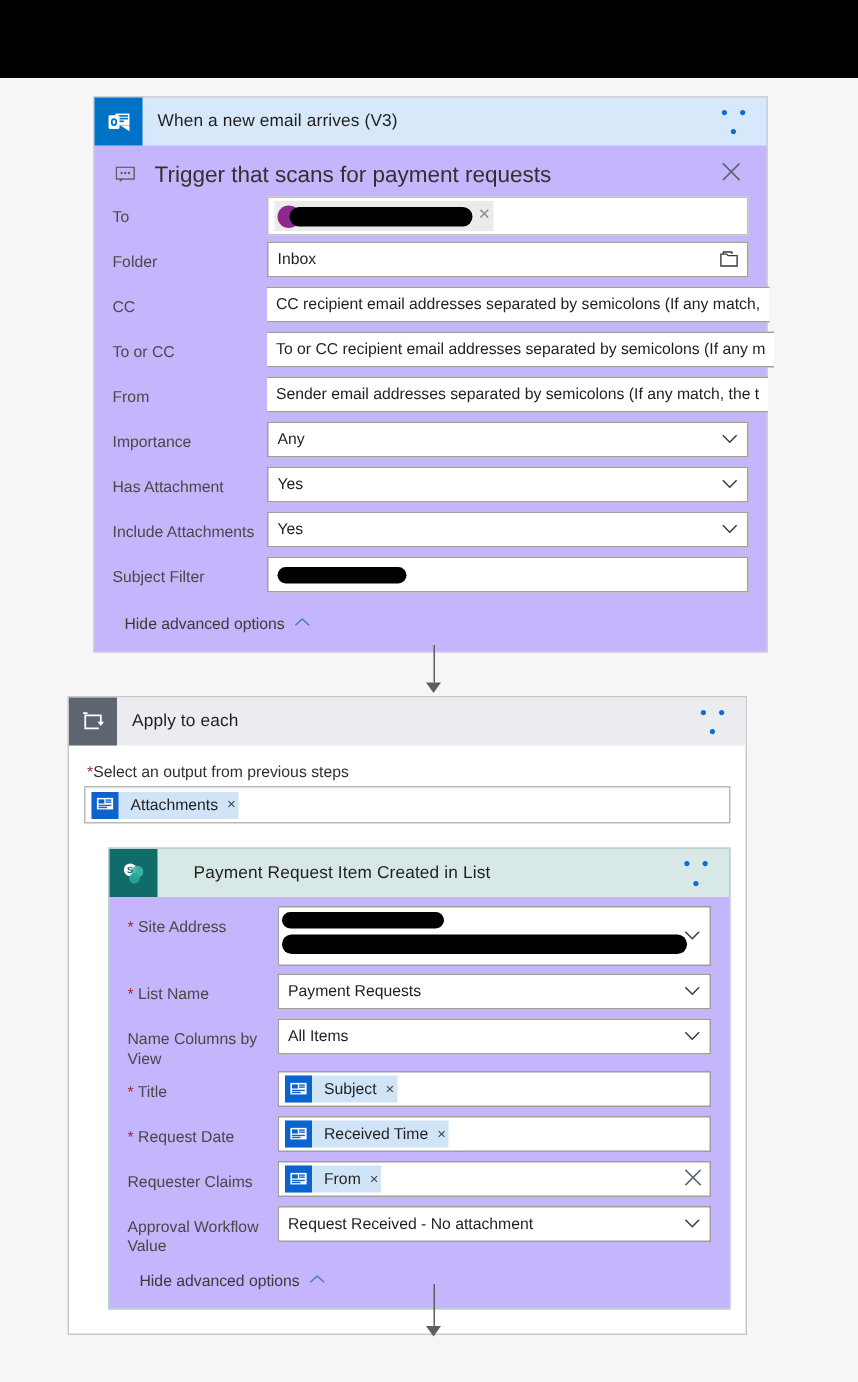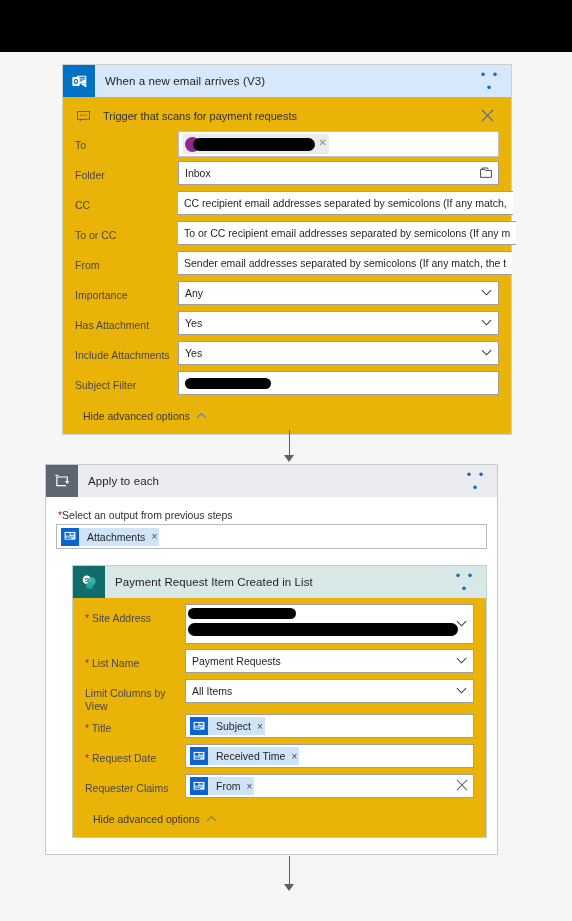--- a/index.html
+++ b/index.html
@@ -10,35 +10,35 @@
     font-family: "Liberation Sans", sans-serif;
     font-size: 11px;
     color: #323130;
     overflow: hidden;
     position: relative;
   }
   .topbar { position:absolute; left:0; top:0; width:572px; height:52px; background:#000; }
   .canvas { position:absolute; left:0; top:52px; width:572px; height:869px; background:#f6f6f6; }
 
   
-  .card { background:#eab308; border:1px solid #d0d0d0; }
+  .card { background:#c4b5fd; border:1px solid #d0d0d0; }
   .card-head { display:flex; align-items:center; height:32px; }
   .card-head .icon { width:32px; height:32px; flex:0 0 32px; display:flex; align-items:center; justify-content:center; }
   .card-head .title { flex:1 1 auto; padding-left:10px; font-size:11.5px; color:#201f1e; letter-spacing:.1px; }
   .ellipsis { width:36px; text-align:center; color:#0b6ed0; font-size:13px; letter-spacing:2px; line-height:1; padding-right:6px; user-select:none; }
 
   
   .card-outlook { position:absolute; left:62px; top:12px; width:450px; }
   .card-outlook .card-head { background:#d6e8f9; }
   .card-outlook .card-head .icon { background:#0072c6; }
   .card-body { padding:0 12px 0 12px; }
 
   .note-row { display:flex; align-items:center; height:30px; padding:0 2px; margin-top:4px; }
   .note-icon { width:18px; flex:0 0 18px; display:flex; align-items:center; }
-  .note-text { flex:1 1 auto; padding-left:8px; font-size:11px; color:#323130; }
+  .note-text { flex:1 1 auto; padding-left:8px; font-size:15px; color:#323130; }
   .close-x { width:20px; flex:0 0 20px; text-align:center; }
 
   .frow { display:flex; align-items:flex-start; min-height:29px; margin-bottom:1px; }
   .flabel { flex:0 0 103px; padding-top:8px; font-size:10.5px; color:#494847; line-height:13px; }
   .flabel .req { color:#a4262c; }
   .fctl { flex:1 1 auto; position:relative; }
 
   .inputbox {
     height:24px; border:1px solid #a19f9d; background:#fff;
     display:flex; align-items:center; padding:0 6px; font-size:10.5px; color:#201f1e;
@@ -70,21 +70,21 @@
   .scope { position:absolute; left:45px; top:412px; width:453px; background:#fff; border:1px solid #c8c8c8; }
   .scope .card-head { background:#eaecef; }
   .scope .card-head .icon { background:#5d6670; }
   .scope-body { padding:8px 10px 16px 10px; }
   .scope-sublabel { font-size:10.5px; color:#323130; margin:4px 0 3px 2px; }
   .scope-sublabel .req { color:#a4262c; }
   .scope-field { border:1px solid #b9b9b9; height:25px; display:flex; align-items:center; padding:0 4px; background:#fff; }
 
   
   .card-sp { margin:16px 0 0 16px; width:auto; border:1px solid #bcd2d0; }
-  .card-sp .card-head { background:#d7e8e7; }
+  .card-sp .card-head { background:#d7e8e7;gap:14px; }
   .card-sp .card-head .icon { background:#0f6c69; }
 </style>
 </head>
 <body>
 
 <div class="topbar"></div>
 
 <div class="canvas">
 
   <div class="card card-outlook">
@@ -310,21 +310,21 @@
               <div class="inputbox">Payment Requests</div>
               <span class="caret">
                 <svg width="11" height="11" viewBox="0 0 12 12">
                     <path d="M1 3.5 L6 8.5 L11 3.5" fill="none" stroke="#3b3a39" stroke-width="1.1"></path>
                   </svg>
               </span>
             </div>
           </div>
 
           <div class="frow">
-            <div class="flabel" style="flex:0 0 100px;">Limit Columns by View</div>
+            <div class="flabel" style="flex:0 0 100px;">Name Columns by View</div>
             <div class="fctl">
               <div class="inputbox">All Items</div>
               <span class="caret">
                 <svg width="11" height="11" viewBox="0 0 12 12">
                     <path d="M1 3.5 L6 8.5 L11 3.5" fill="none" stroke="#3b3a39" stroke-width="1.1"></path>
                   </svg>
               </span>
             </div>
           </div>
 
@@ -398,20 +398,31 @@
                 </span>
               </div>
               <span class="xmark">
                 <svg width="12" height="12" viewBox="0 0 13 13">
                     <path d="M1 1 L12 12 M12 1 L1 12" stroke="#5c6570" stroke-width="1.1" fill="none"></path>
                   </svg>
               </span>
             </div>
           </div>
 
+          <div class="frow" style="min-height:32px;">
+            <div class="flabel" style="flex:0 0 100px;padding-right:8px;">Approval Workflow Value</div>
+            <div class="fctl">
+              <div class="inputbox">Request Received - No attachment</div>
+              <span class="caret">
+                <svg width="11" height="11" viewBox="0 0 12 12">
+                    <path d="M1 3.5 L6 8.5 L11 3.5" fill="none" stroke="#3b3a39" stroke-width="1.1"></path>
+                  </svg>
+              </span>
+            </div>
+          </div>
 
           <div class="advanced">
             <span>Hide advanced options</span>
             <span>
               <svg width="11" height="8" viewBox="0 0 12 8">
                   <path d="M1 6 L6 1.5 L11 6" fill="none" stroke="#4a7fb5" stroke-width="1.1"></path>
                 </svg>
             </span>
           </div>
         </div>

